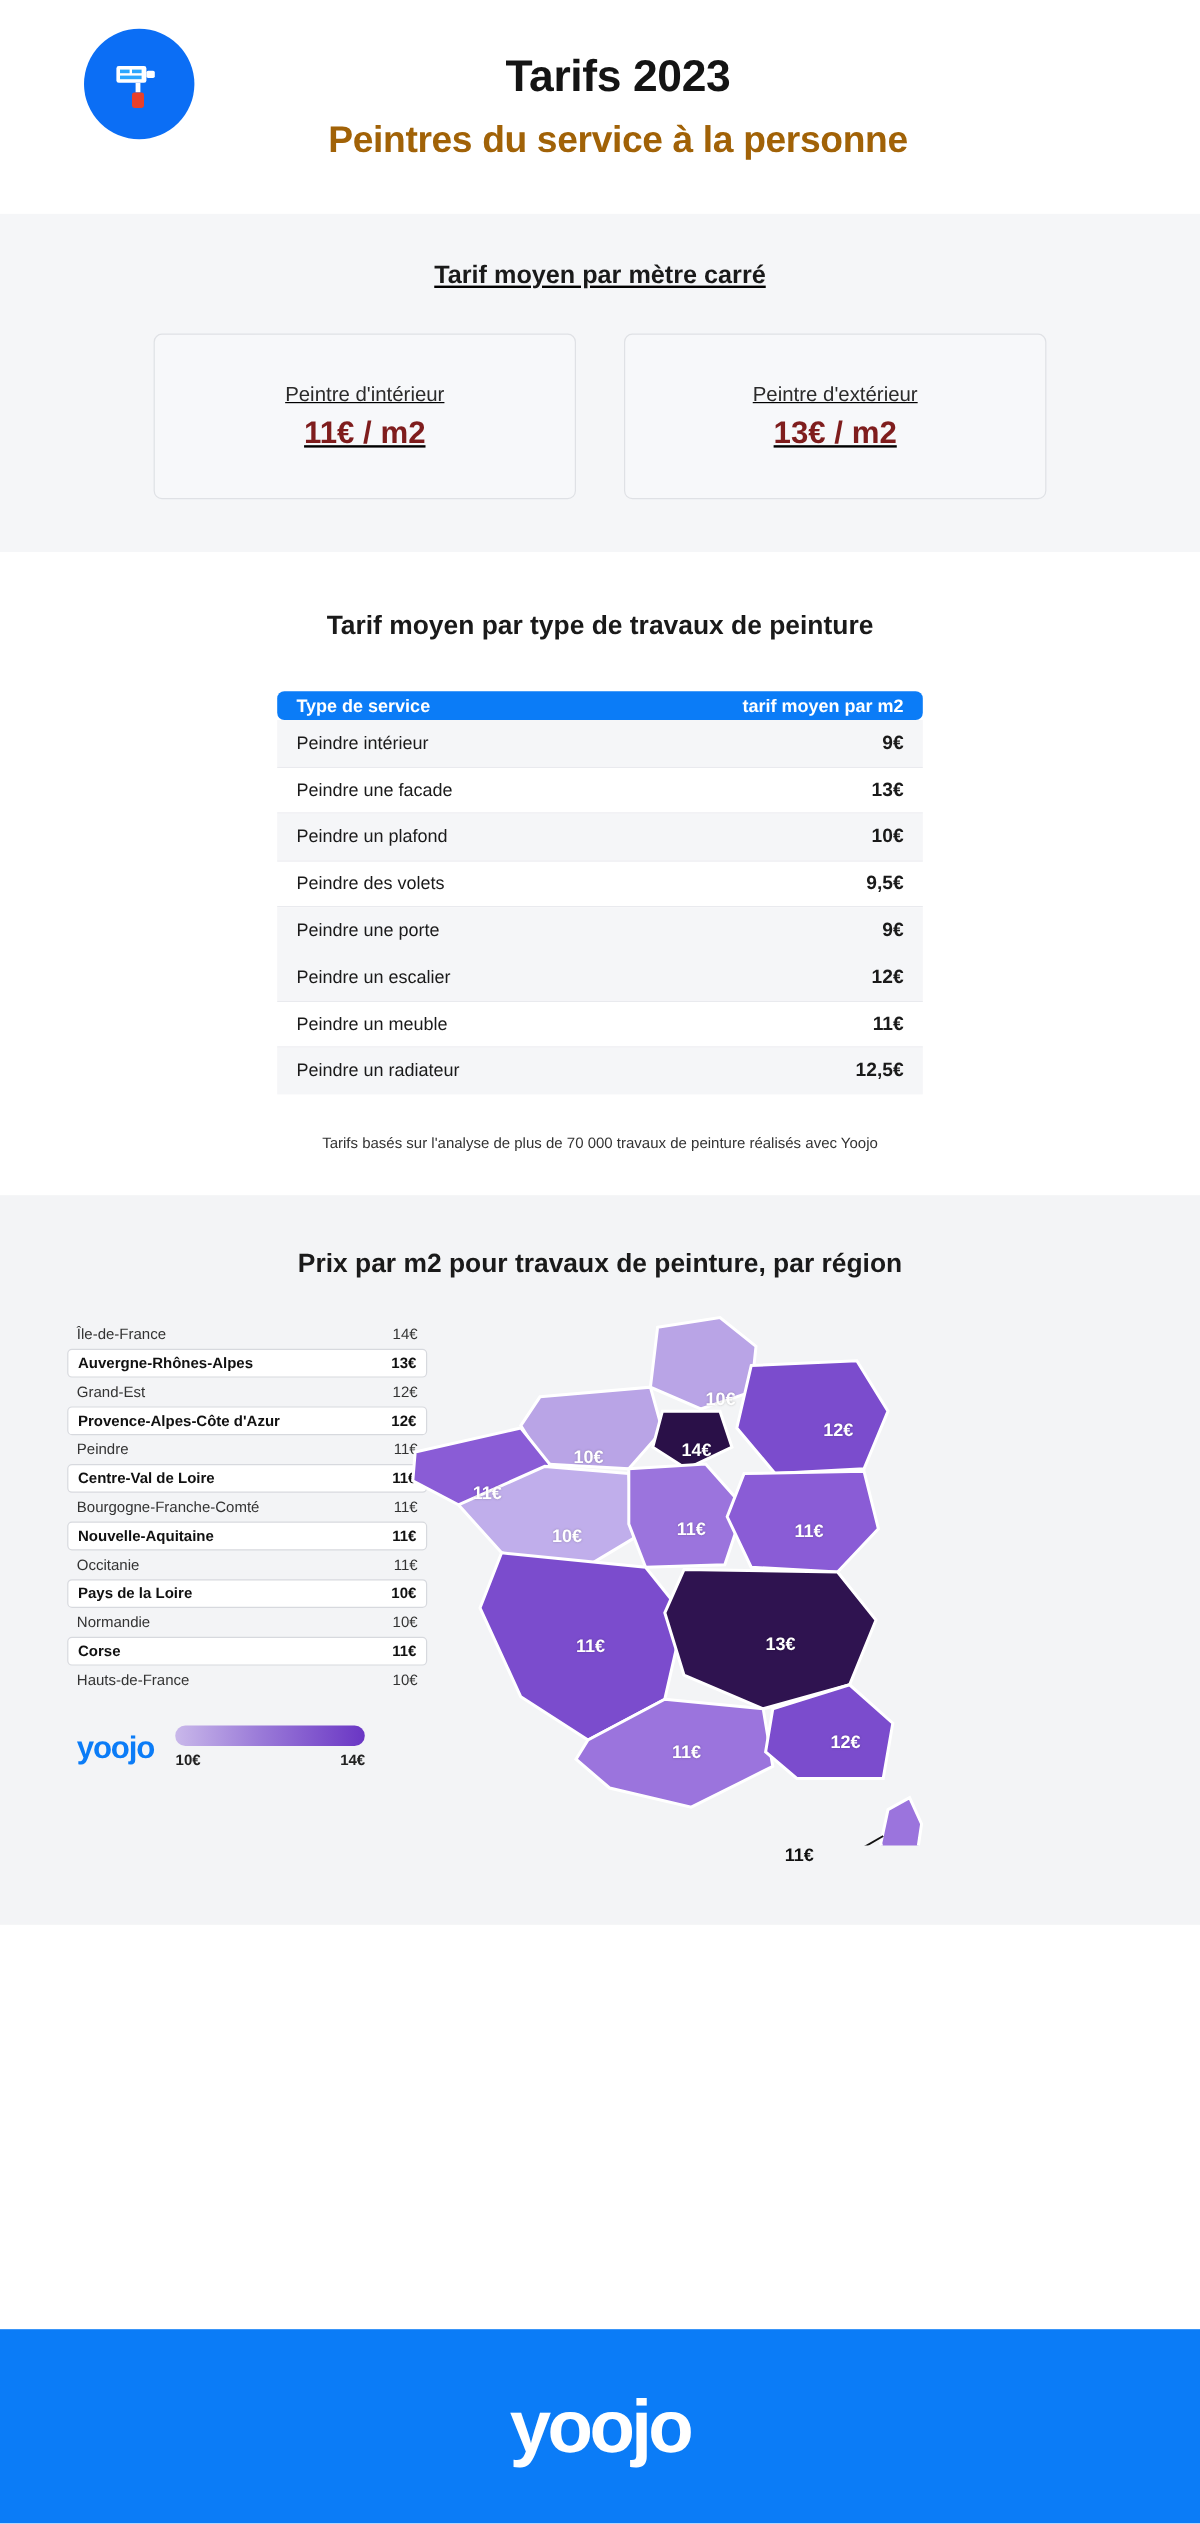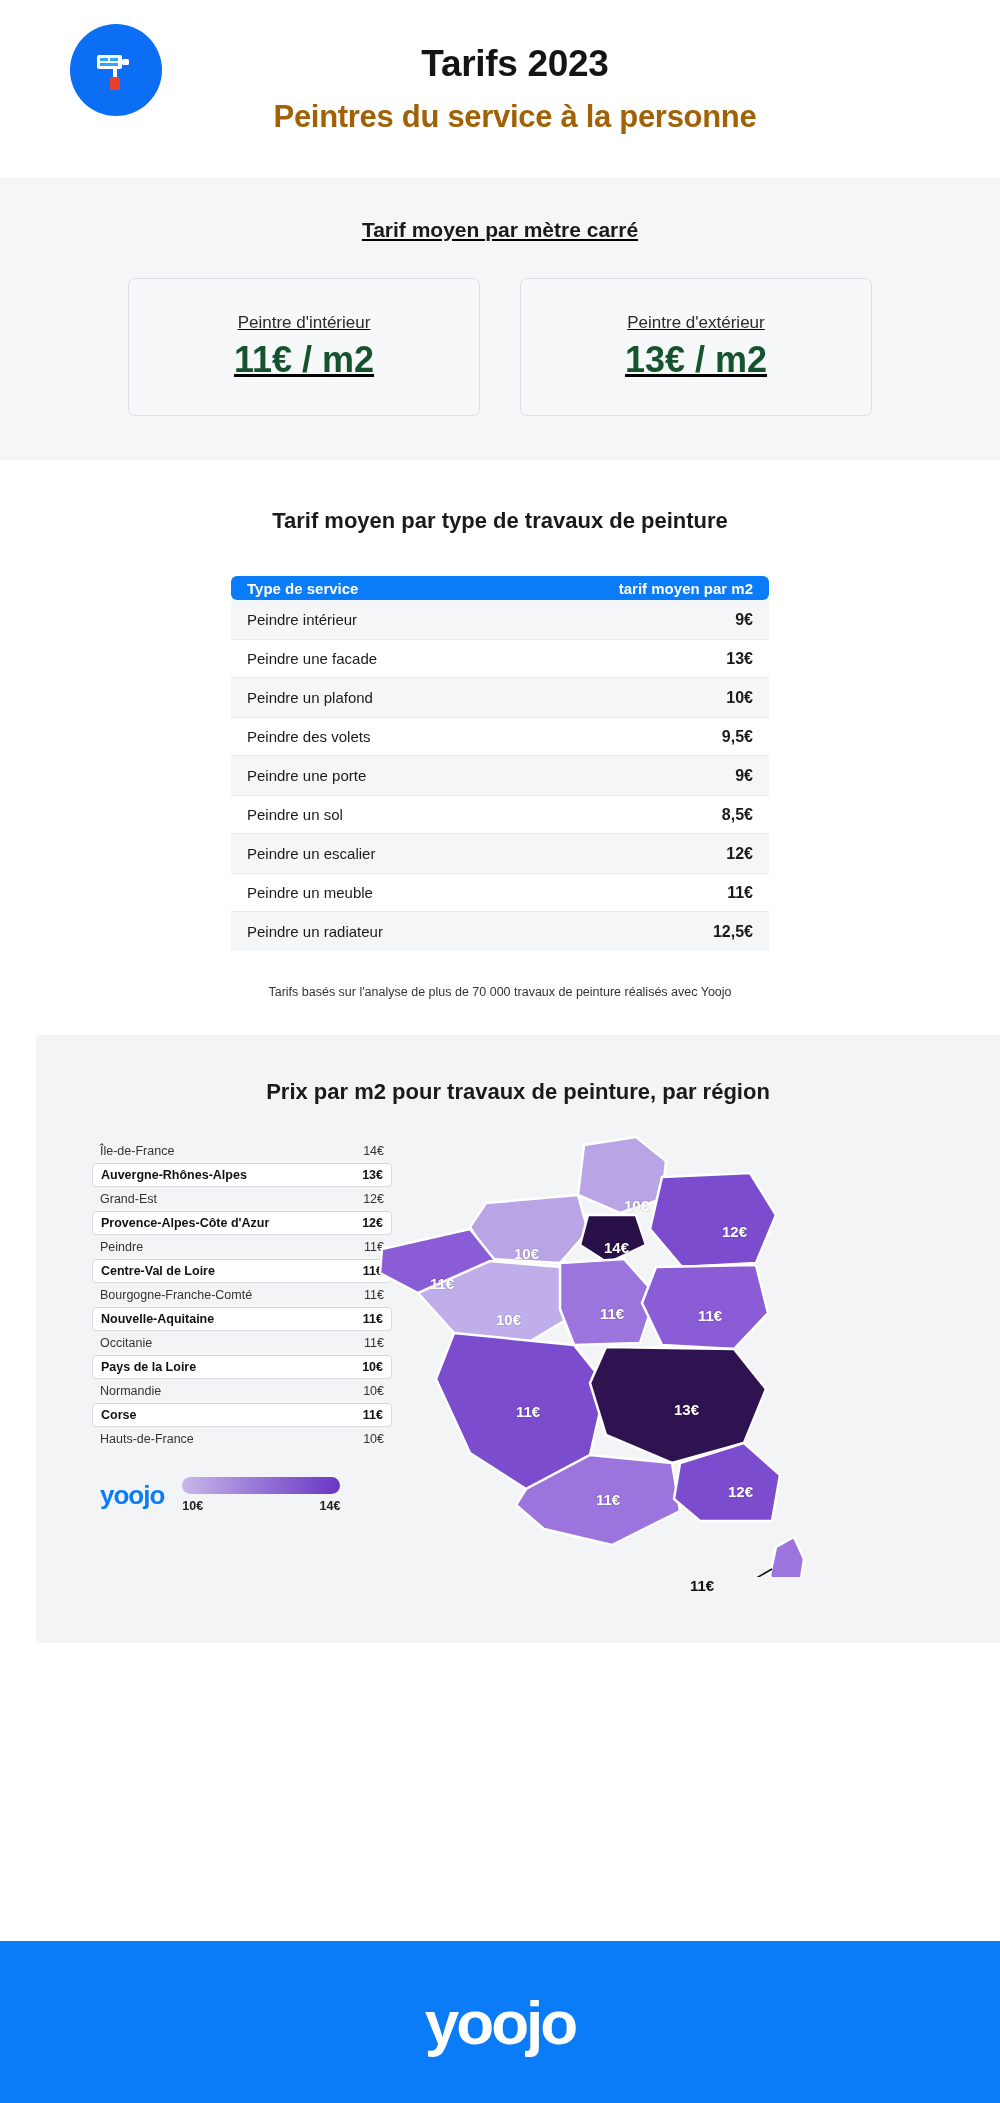--- a/index.html
+++ b/index.html
@@ -67,23 +67,23 @@
     border: 1px solid #dfe1e5;
     border-radius: 7px;
     background: #f7f8fa;
     display: flex;
     flex-direction: column;
     align-items: center;
     justify-content: center;
   }
   .card-label { font-size: 17px; color: #2b2b2b; }
   .card-value {
-    font-size: 36px;
-    font-weight: bold;
-    color: #14532d;
+    font-size: 26px;
+    font-weight: bold;
+    color: #7f1d1d;
     margin-top: 6px;
   }
 
   
   .sec2 { background: #ffffff; padding: 48px 0 36px 0; }
   .sec2 .sec-title { font-size: 22px; }
   .table {
     width: 538px;
     margin: 42px auto 0 auto;
   }
@@ -112,21 +112,21 @@
   .t-row.plain { background: #ffffff; border-top: 1px solid #e9eaee; border-bottom: 1px solid #e9eaee; }
   .t-row .val { font-weight: bold; font-size: 16px; }
   .table-note {
     text-align: center;
     font-size: 12.5px;
     color: #333;
     margin-top: 34px;
   }
 
   
-  .sec3 { background: #f3f4f6; padding: 44px 0 48px 0; position: relative; height: 608px; margin-left: 36px; }
+  .sec3 { background: #f3f4f6; padding: 44px 0 48px 0; position: relative; height: 608px; }
   .sec3 .sec-title { font-size: 22px; }
   .map-wrap { display: flex; margin-top: 34px; }
   .region-list { width: 300px; margin-left: 56px; }
   .r-row {
     height: 24px;
     display: flex;
     align-items: center;
     justify-content: space-between;
     padding: 0 8px;
     font-size: 12.5px;
@@ -244,24 +244,20 @@
       <span>Peindre un plafond</span>
       <span class="val">10€</span>
     </div>
     <div class="t-row plain">
       <span>Peindre des volets</span>
       <span class="val">9,5€</span>
     </div>
     <div class="t-row alt">
       <span>Peindre une porte</span>
       <span class="val">9€</span>
-    </div>
-    <div class="t-row plain">
-      <span>Peindre un sol</span>
-      <span class="val">8,5€</span>
     </div>
     <div class="t-row alt">
       <span>Peindre un escalier</span>
       <span class="val">12€</span>
     </div>
     <div class="t-row plain">
       <span>Peindre un meuble</span>
       <span class="val">11€</span>
     </div>
     <div class="t-row alt">

